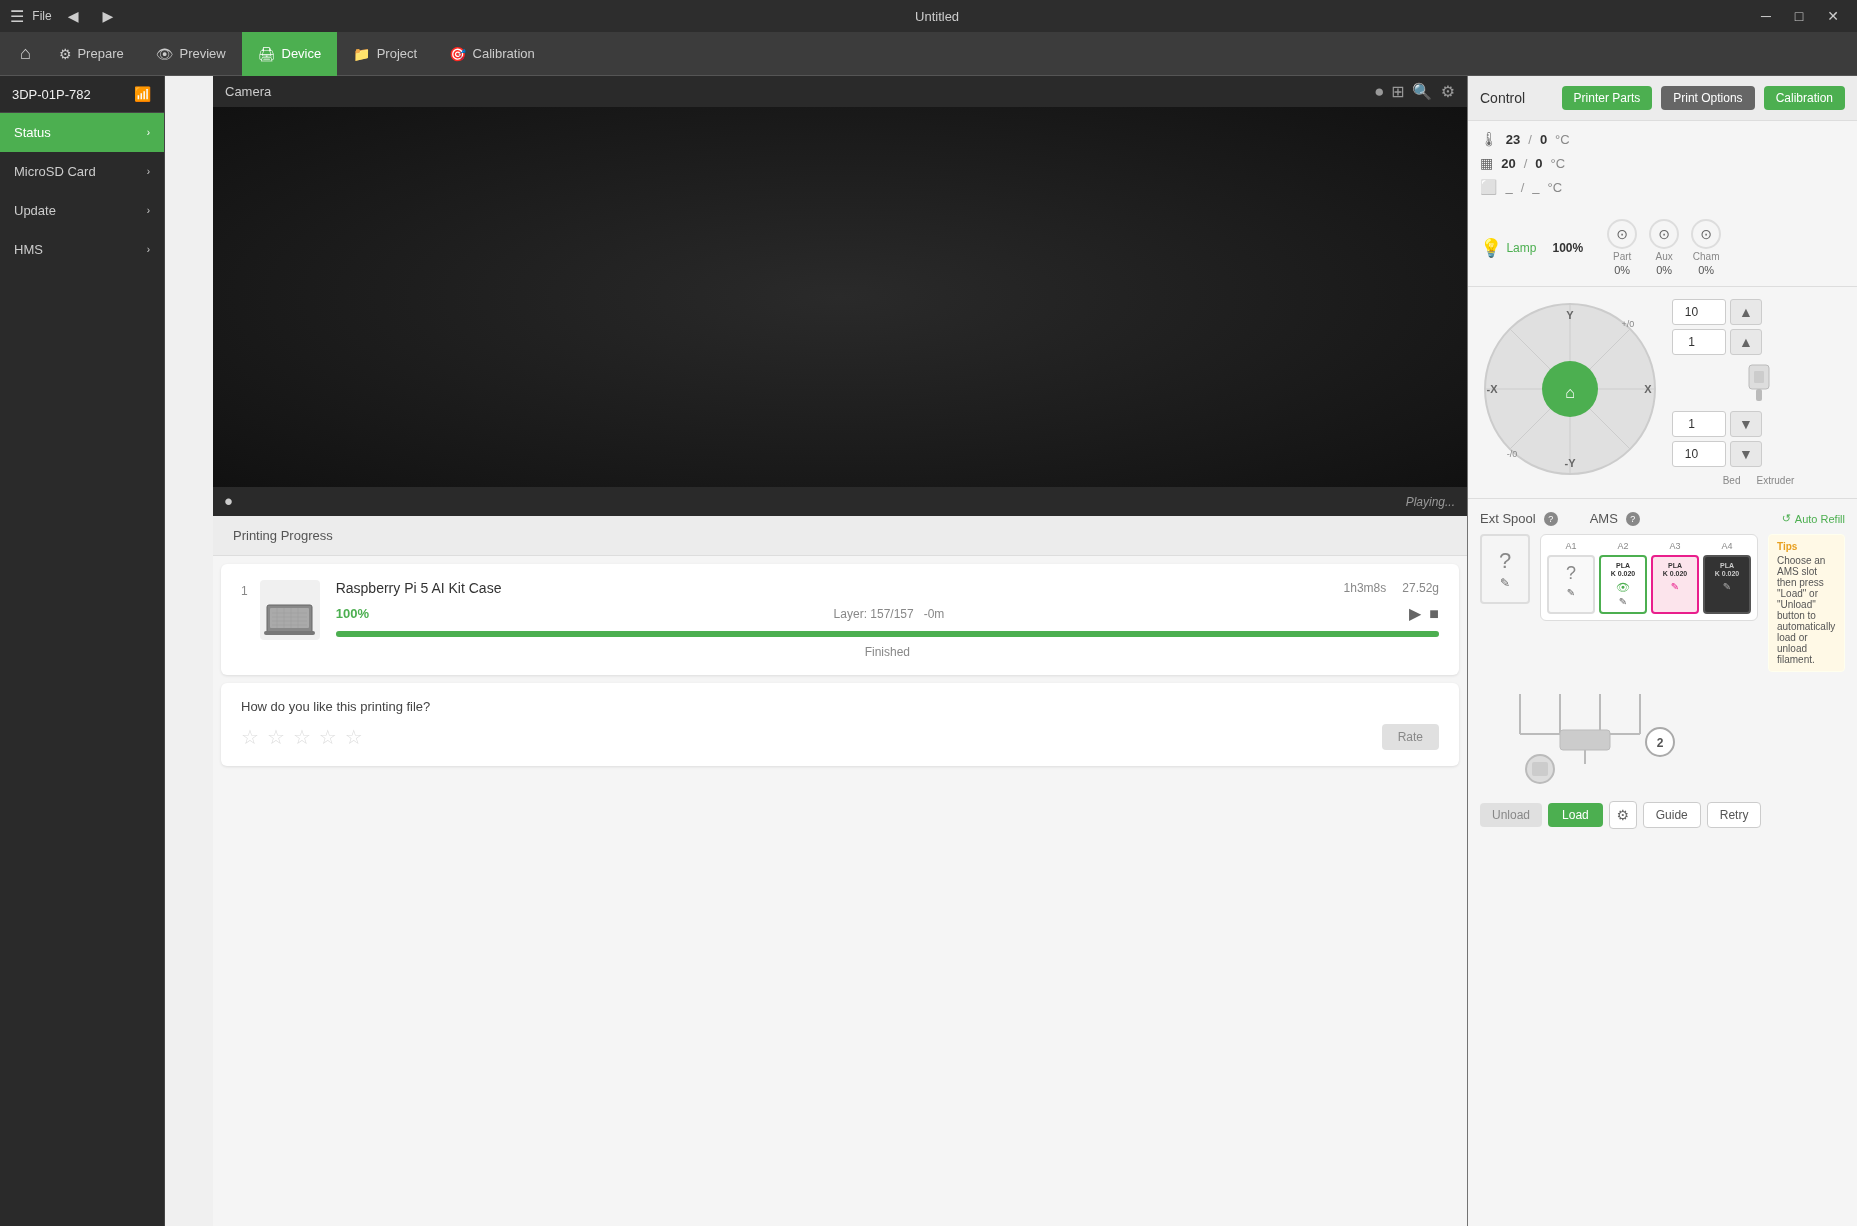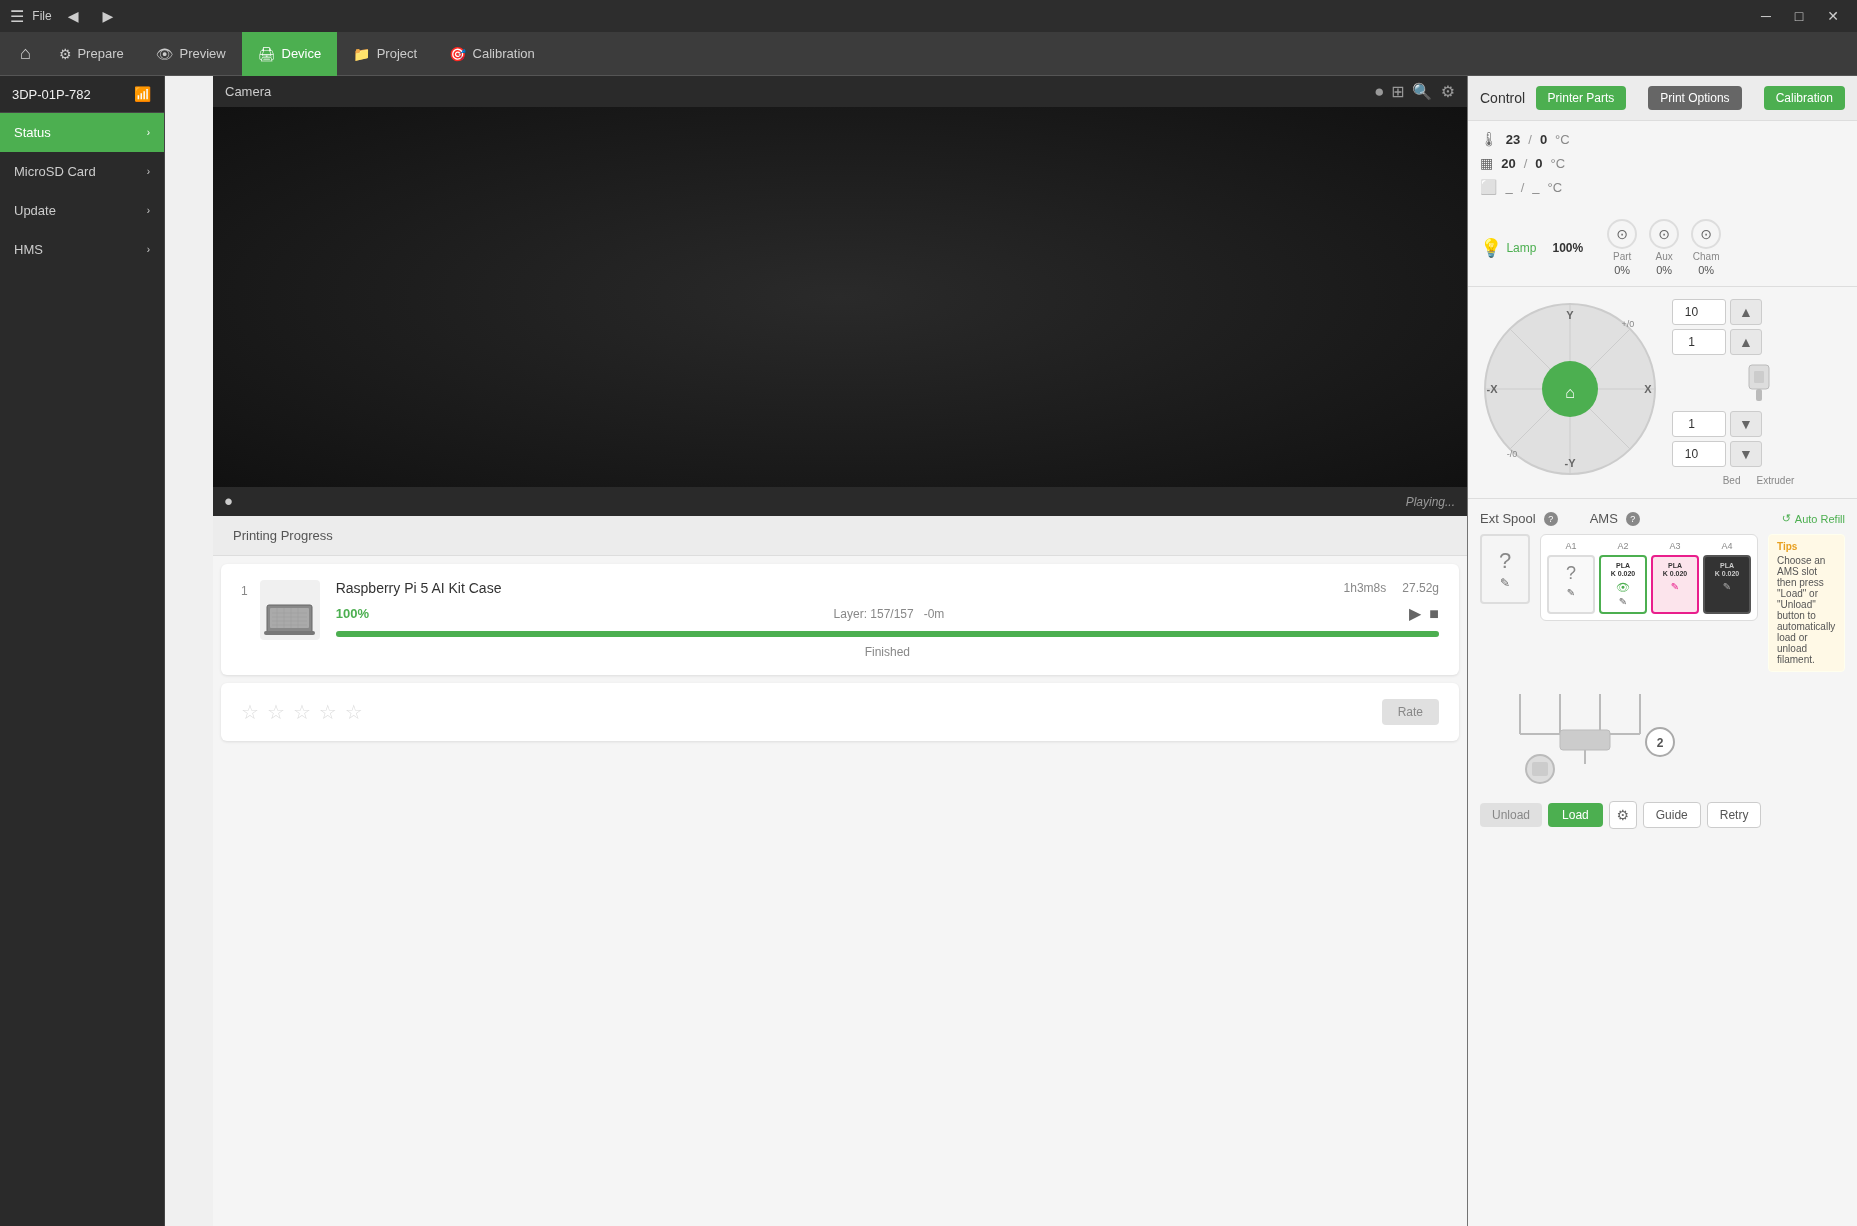--- a/index.html
+++ b/index.html
@@ -74,21 +74,21 @@
     .rating-question { color: #444; font-size: 13px; margin-bottom: 10px; }
     .rating-stars { display: flex; align-items: center; justify-content: space-between; }
     .stars { display: flex; gap: 8px; }
     .star { color: #ddd; font-size: 20px; cursor: pointer; }
     .rate-btn { background: #e0e0e0; border: none; color: #888; padding: 6px 16px; border-radius: 4px; cursor: pointer; font-size: 12px; }
 
     
     .right-panel { width: 390px; background: #f5f5f5; border-left: 1px solid #737373; flex-shrink: 0; overflow-y: auto; }
     .right-panel-header { display: flex; align-items: center; justify-content: space-between; padding: 10px 12px; background: #ececec; border-bottom: 1px solid #ddd; }
     .right-panel-title { font-size: 14px; color: #333; font-weight: 500; }
-    .right-panel-tabs { display: flex; gap: 22px; }
+    .right-panel-tabs { display: flex; gap: 9px; }
     .rpanel-tab { padding: 5px 12px; border-radius: 4px; border: none; cursor: pointer; font-size: 12px; font-weight: 500; }
     .rpanel-tab.active-green { background: #4caf50; color: white; }
     .rpanel-tab.active-gray { background: #666; color: white; }
     .rpanel-tab.active-dark { background: #4caf50; color: white; }
 
     
     .temp-controls { padding: 10px 12px; }
     .temp-row { display: flex; align-items: center; gap: 8px; margin-bottom: 8px; color: #555; font-size: 13px; }
     .temp-icon { font-size: 14px; color: #666; }
     .temp-value { font-weight: bold; color: #333; }
@@ -124,20 +124,21 @@
 </head>
 <body>
 
 <div class="title-bar">
   <div class="title-bar-left">
     <span style="font-size:16px;">☰</span>
     <span style="cursor:pointer;">File</span>
     <button class="title-btn">◀</button>
     <button class="title-btn">▶</button>
   </div>
+  <div class="title-bar-center">Untitled</div>
   <div class="title-bar-right">
     <button class="title-btn">─</button>
     <button class="title-btn">□</button>
     <button class="title-btn close">✕</button>
   </div>
 </div>
 
 <div class="nav-bar">
   <button class="nav-home">⌂</button>
   <button class="nav-tab">
@@ -298,20 +299,21 @@
             </div>
           </div>
           <div class="progress-bar-container">
             <div class="progress-bar-fill" style="width: 100%;"></div>
           </div>
           <div class="finished-text">Finished</div>
         </div>
       </div>
 
       <div class="rating-section">
+        <div class="rating-question">How do you like this printing file?</div>
         <div class="rating-stars">
           <div class="stars">
             <span class="star">☆</span>
             <span class="star">☆</span>
             <span class="star">☆</span>
             <span class="star">☆</span>
             <span class="star">☆</span>
           </div>
           <button class="rate-btn">Rate</button>
         </div>

